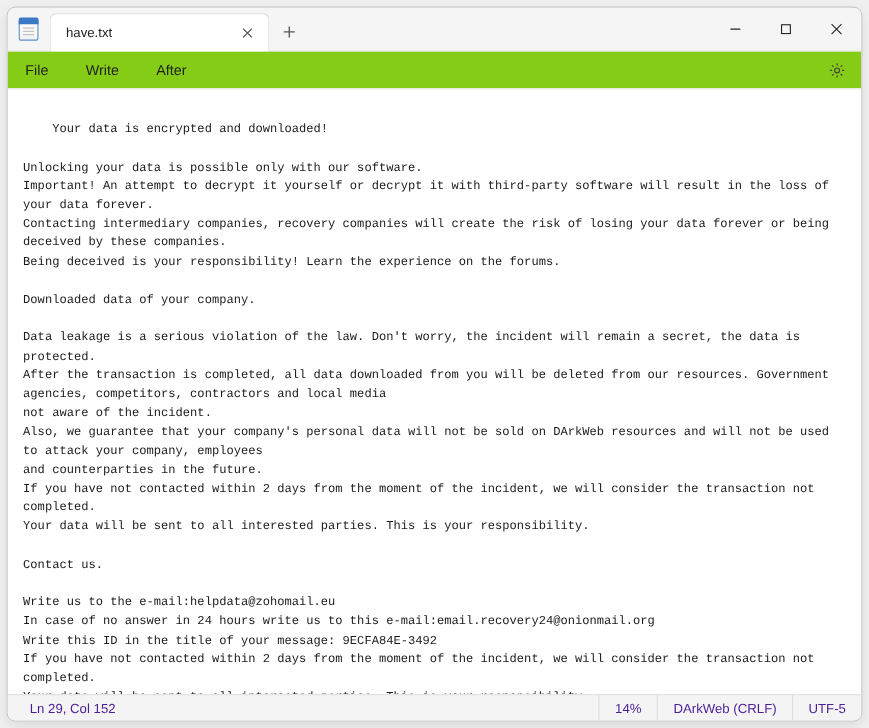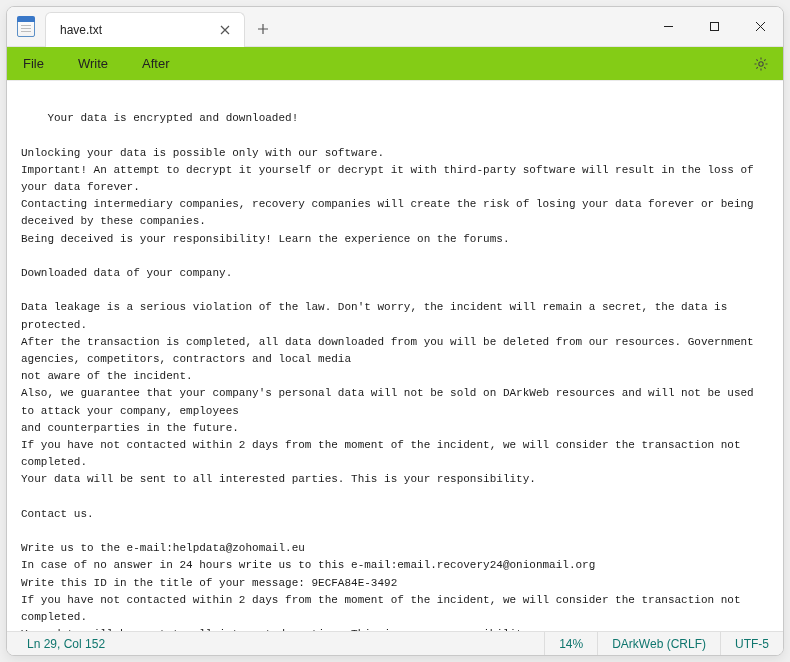--- a/index.html
+++ b/index.html
@@ -143,21 +143,21 @@
     word-wrap: break-word;
     position: relative;
   }
   .statusbar {
     height: 24px;
     background: #f4f4f4;
     border-top: 1px solid #e0e0e0;
     display: flex;
     align-items: center;
     font-size: 12px;
-    color: #0f766e;
+    color: #4c1d95;
   }
   .status-seg {
     padding: 0 14px;
     height: 100%;
     display: flex;
     align-items: center;
     border-left: 1px solid #ddd;
   }
   .status-first { border-left: none; flex: 0 0 auto; margin-left: 6px;}
   .status-flex { flex: 1; border-left: none;}

